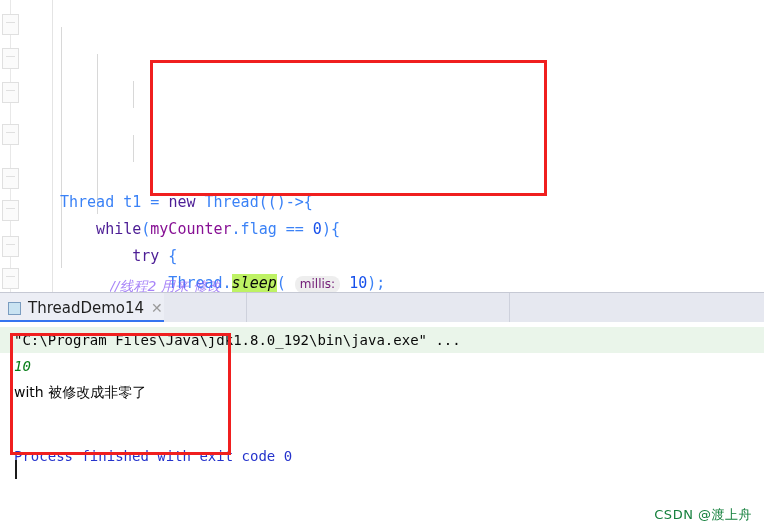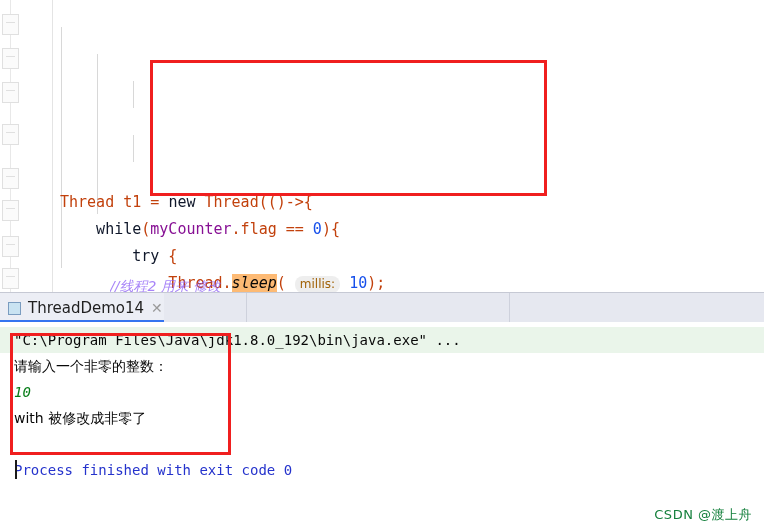--- a/index.html
+++ b/index.html
@@ -83,32 +83,32 @@
   }
 
   
   .indent-guide {
     position: absolute;
     width: 1px;
     background: #d8d8d8;
   }
 
   
-  .kw      { color: #0f172a; }
+  .kw      { color: #4c1d95; }
   .num     { color: #1750eb; }
   .field   { color: #871094; }
-  .plain   { color: #c2410c; }
+  .plain   { color: #3b82f6; }
   .hl-sleep {
-    background: #fdba74;
+    background: #bef264;
     font-style: italic;
     color: #080808;
   }
   .hint-chip {
     background: #eeeeee;
-    color: #a16207;
+    color: #701a75;
     font-family: "DejaVu Sans", sans-serif;
     font-size: 12px;
     border-radius: 8px;
     padding: 1px 5px 2px 5px;
     font-style: normal;
     margin-top: 11px;
   }
 
   
   #code-red-box {
@@ -225,21 +225,21 @@
     height: 26px;
     padding-left: 14px;
     white-space: pre;
   }
   #con-cmd {
     background: #eaf5ea;
     color: #080808;
     padding-left: 14px;
   }
   .con-input { color: #067d17; font-style: italic; }
-  .con-exit  { color: #2533cc; }
+  .con-exit  { color: #2533cc; margin-top: 12px; }
   .con-cn    { font-family: "DejaVu Sans", sans-serif; }
   #con-caret {
     position: absolute;
     left: 15px;
     top: 168px;
     width: 2px;
     height: 19px;
     background: #1a1a1a;
   }
 
@@ -312,21 +312,20 @@
       <span id="run-tab-close">✕</span>
       <div id="run-tab-underline"></div>
     </div>
   </div>
 
   <div id="console-left-rule"></div>
 
   <div id="console">
     <div id="con-cmd" class="con-line">"C:\Program Files\Java\jdk1.8.0_192\bin\java.exe" ...</div>
     <div id="console-lines-host">
-        <div class="con-line con-cn">请输入一个非零的整数：</div>
         <div class="con-line con-input">10</div>
         <div class="con-line con-cn">with 被修改成非零了</div>
         <div class="con-line">&nbsp;</div>
         <div class="con-line con-exit">Process finished with exit code 0</div>
       </div>
   </div>
 
   <div id="con-caret"></div>
 </div>
 

